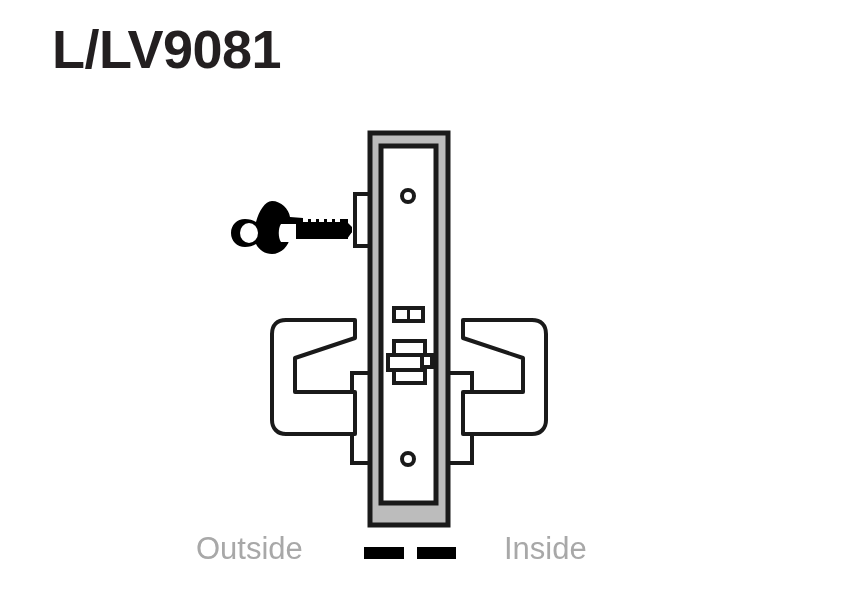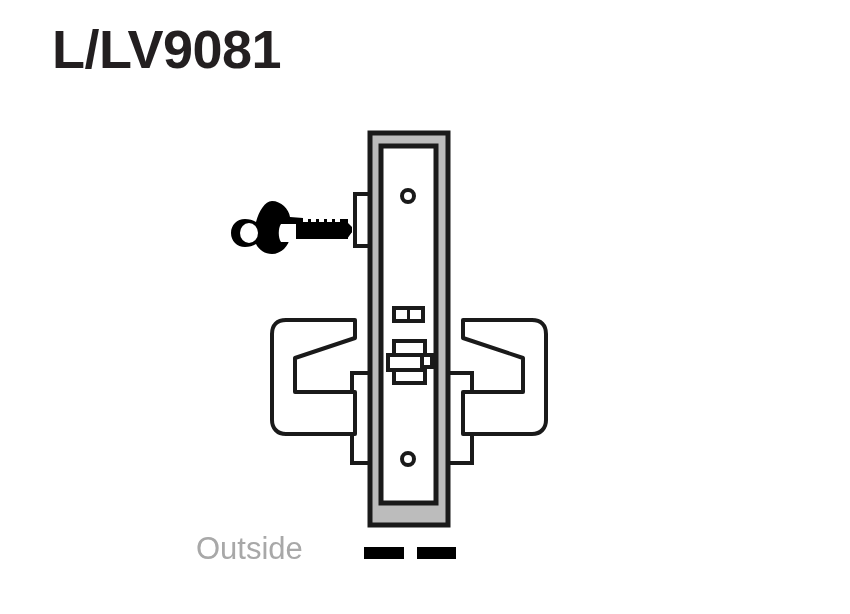--- a/index.html
+++ b/index.html
@@ -191,14 +191,15 @@
       <rect x="364" y="547" width="40" height="12" fill="#000000"></rect>
     </g>
     <g>
       <rect x="417" y="547" width="39" height="12" fill="#000000"></rect>
     </g>
 
   </svg>
 
   <div class="caption-label" id="caption-outside">Outside</div>
 
+  <div class="caption-label" id="caption-inside">Inside</div>
 
 </div>
 
 </body></html>

